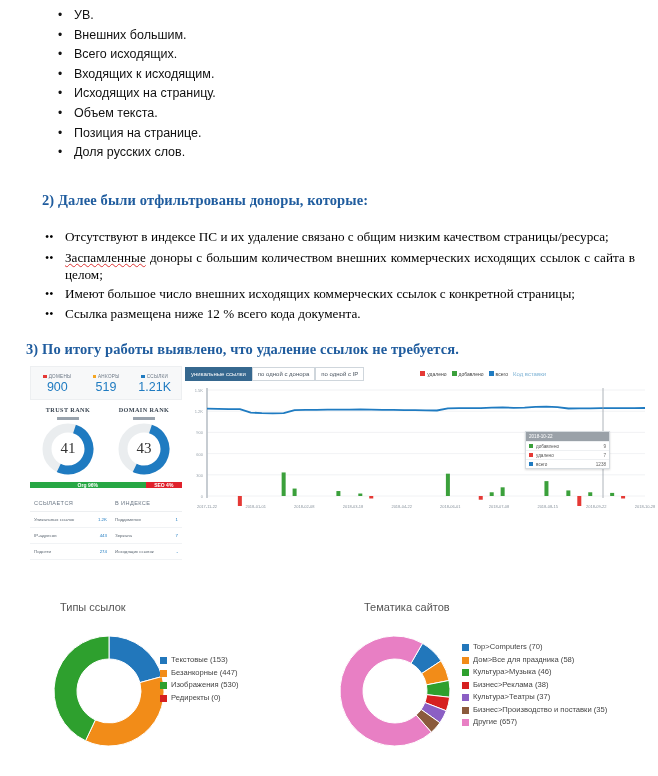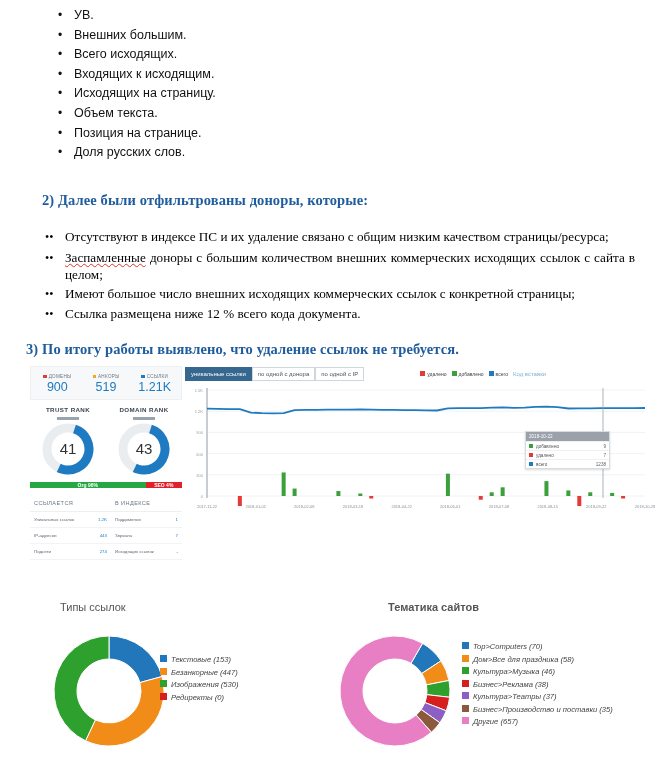--- a/index.html
+++ b/index.html
@@ -55,21 +55,21 @@
     display:flex;background:#F7F8F9;border:1px solid #EDEFF1;
     height:34px;align-items:center;justify-content:space-around;padding:2px 2px 0;
     box-sizing:border-box;
   }
   .stat{text-align:center;flex:1;}
   .stat .lab{font-size:4.6px;color:#6b7785;letter-spacing:.3px;white-space:nowrap;
     display:flex;align-items:center;justify-content:center;gap:2px;}
   .dot{width:3.5px;height:3.5px;display:inline-block;border-radius:0;}
   .stat .val{font-size:12.5px;color:#1f7bc1;font-weight:400;margin-top:1px;}
 
-  .ranks{display:flex;margin-top:6px;}
+  .ranks{display:flex;margin-top:6px;font-family:Liberation Serif, serif;}
   .rank{flex:1;text-align:center;}
   .rank .t{font-size:6.2px;font-weight:bold;color:#3b4652;letter-spacing:.4px;}
   .rank .dash-line{width:22px;height:2.5px;background:#99a3ad;margin:4px auto 2px;}
   .gauge{position:relative;width:54px;height:54px;margin:0 auto;}
   .gauge svg{display:block;}
   .gauge .num{
     position:absolute;left:0;top:0;width:54px;height:54px;
     display:flex;align-items:center;justify-content:center;
     font-size:15px;color:#333;
   }
@@ -118,21 +118,21 @@
   .tooltip .tt-r .nm{flex:1;}
   .tooltip .tt-r .vl{color:#666;}
 
   
   .donut-title{
     position:absolute;font-size:11px;color:#555;
     font-family:"Liberation Sans", sans-serif;
   }
   .donut-wrap{position:absolute;}
   .dlegend{position:absolute;font-size:7.6px;color:#444;}
-  .dlegend .row{display:flex;align-items:flex-start;margin-bottom:3.5px;white-space:nowrap;font-style:italic;}
+  .dlegend .row{display:flex;align-items:flex-end;margin-bottom:3.5px;white-space:nowrap;}
   .dlegend .sw{width:7px;height:7px;margin-right:4px;flex:0 0 7px;}
 </style>
 </head>
 <body>
 
 <div class="page">
 
   <div class="top-list" id="topList">
       <div class="li">
         <span class="bullet"></span>
@@ -396,21 +396,21 @@
       <div class="row">
         <span class="sw" style="background: rgb(46, 160, 46);"></span>
         <span>Изображения (530)</span>
       </div>
       <div class="row">
         <span class="sw" style="background: rgb(214, 32, 32);"></span>
         <span>Редиректы (0)</span>
       </div>
     </div>
 
-  <div class="donut-title" style="left:388px;top:601px;font-weight:bold;">Тематика сайтов</div>
+  <div class="donut-title" style="left:364px;top:601px;">Тематика сайтов</div>
   <div class="donut-wrap" style="left:330px;top:626px;">
     <svg width="130" height="130" viewBox="0 0 130 130" id="donut2">
         <path d="M 92.5 17.368602791855878 A 55 55 0 0 1 111.0115331549475 34.86797688950894 L 91.77034656287854 47.468641099350656 A 32 32 0 0 0 81 37.287187078897965 Z" fill="#2277BB" stroke="#fff" stroke-width="1"></path>
         <path d="M 111.0115331549475 34.86797688950894 A 55 55 0 0 1 118.98384249656976 54.47646688105426 L 96.40878108891332 58.87721709443157 A 32 32 0 0 0 91.77034656287854 47.468641099350656 Z" fill="#F28C18" stroke="#fff" stroke-width="1"></path>
         <path d="M 118.98384249656976 54.47646688105426 A 55 55 0 0 1 119.63908114176762 71.29053352135843 L 96.79001084611934 68.65994677606308 A 32 32 0 0 0 96.40878108891332 58.87721709443157 Z" fill="#2EA02E" stroke="#fff" stroke-width="1"></path>
         <path d="M 119.63908114176762 71.29053352135843 A 55 55 0 0 1 116.31064473119804 84.80448780627205 L 94.85346602542431 76.52261108728555 A 32 32 0 0 0 96.79001084611934 68.65994677606308 Z" fill="#D62020" stroke="#fff" stroke-width="1"></path>
         <path d="M 116.31064473119804 84.80448780627205 A 55 55 0 0 1 109.90954442627316 96.7511073732019 L 91.12918948437712 83.4733715625902 A 32 32 0 0 0 94.85346602542431 76.52261108728555 Z" fill="#8B5FC4" stroke="#fff" stroke-width="1"></path>
         <path d="M 109.90954442627316 96.7511073732019 A 55 55 0 0 1 101.33586797374133 106.28806968840806 L 86.14086863926768 89.02214963689195 A 32 32 0 0 0 91.12918948437712 83.4733715625902 Z" fill="#8B5A3C" stroke="#fff" stroke-width="1"></path>
         <path d="M 101.33586797374133 106.28806968840806 A 55 55 0 1 1 92.5 17.368602791855878 L 81 37.287187078897965 A 32 32 0 1 0 86.14086863926768 89.02214963689195 Z" fill="#E87FC4" stroke="#fff" stroke-width="1"></path>
       </svg>

